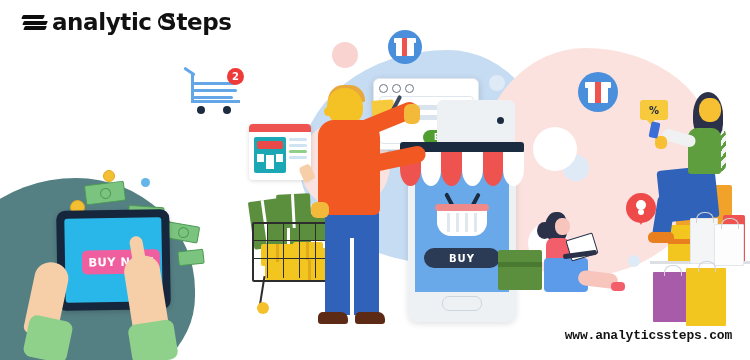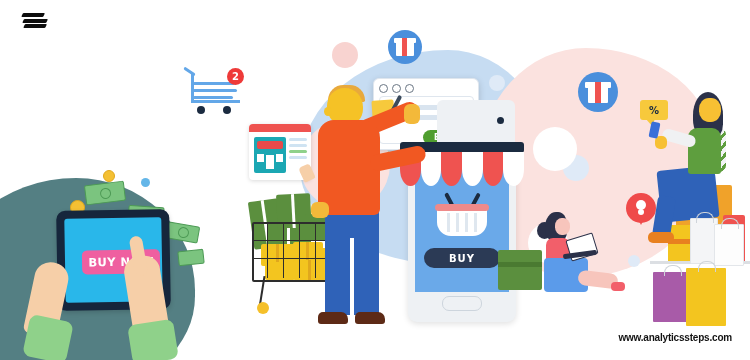--- a/index.html
+++ b/index.html
@@ -15,22 +15,22 @@
   .logo-mark i:nth-child(2){top:7.6px;width:24px;left:1px;}
   .logo-mark i:nth-child(3){top:13.2px;width:22px;left:2px;}
   .logo-text{font-size:23px;font-weight:700;color:#111;letter-spacing:-.4px;line-height:1;
      font-family:"DejaVu Sans",sans-serif;}
   .logo-text .s-mark{display:inline-block;position:relative;}
   .logo-text .s-mark span.ring{position:absolute;left:-1px;top:2.5px;width:16px;height:16px;
      border:2.4px solid #111;border-radius:50%;box-sizing:border-box;}
   .logo-text .s-mark b{position:relative;z-index:2;padding-left:1px;}
 
   
-  .site-url{position:absolute;right:18px;bottom:17px;font-size:10px;font-weight:700;color:#131313;
-     font-family:Liberation Sans, sans-serif;letter-spacing:-.2px;}
+  .site-url{position:absolute;right:18px;bottom:17px;font-size:13px;font-weight:700;color:#131313;
+     font-family:Liberation Mono, monospace;letter-spacing:-.2px;}
 
   
   .abs{position:absolute;}
 
   
   .teal-blob{left:-60px;top:178px;width:255px;height:210px;background:#547f83;
      border-radius:55% 48% 42% 50% / 60% 55% 45% 40%;}
   .tablet{left:57px;top:210px;width:113px;height:100px;background:#16263c;border-radius:9px;
      transform:rotate(-1deg);box-shadow:0 2px 5px rgba(0,0,0,.16);}
   .tablet-screen{left:8px;top:8px;width:97px;height:84px;background:#29b7ea;border-radius:3px;}
@@ -203,20 +203,26 @@
 <body>
 
 <div id="stage">
 
   <div class="logo">
     <div class="logo-mark">
         <i></i>
         <i></i>
         <i></i>
       </div>
+    <div class="logo-text">
+      <span>analytic</span>
+      <span class="s-mark">
+        <span class="ring"></span><b>S</b>
+      </span><span>teps</span>
+    </div>
   </div>
 
   <div class="abs teal-blob"></div>
 
   <div class="abs bill" style="left:85px;top:183px;width:38px;height:18px;transform:rotate(-7deg);">
       <span class="c"></span>
     </div>
   <div class="abs bill" style="left:128px;top:206px;width:34px;height:17px;transform:rotate(4deg);">
       <span class="c"></span>
     </div>

